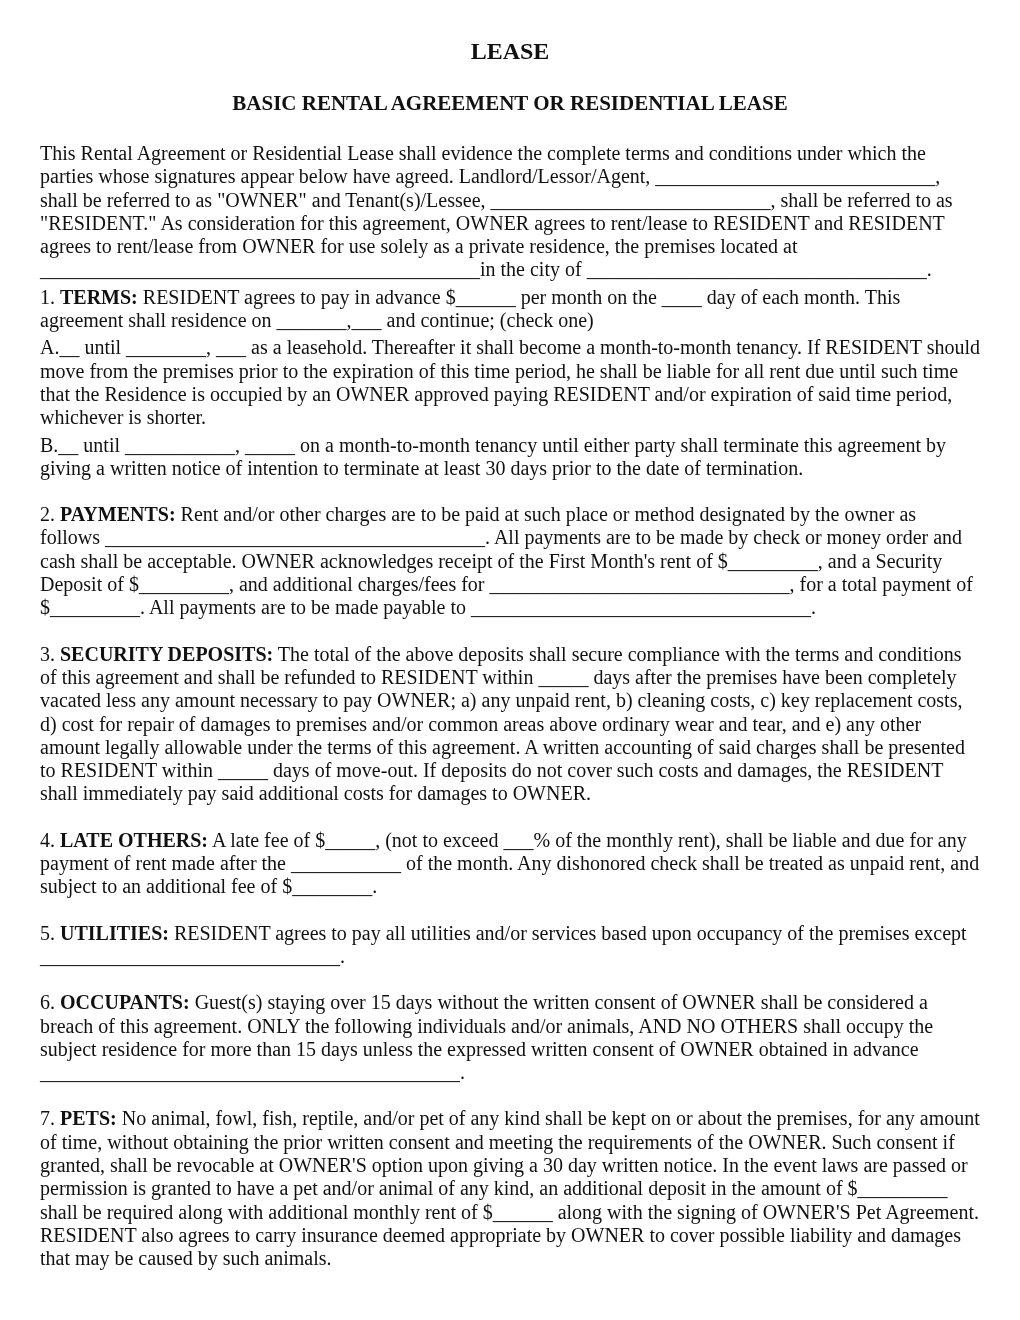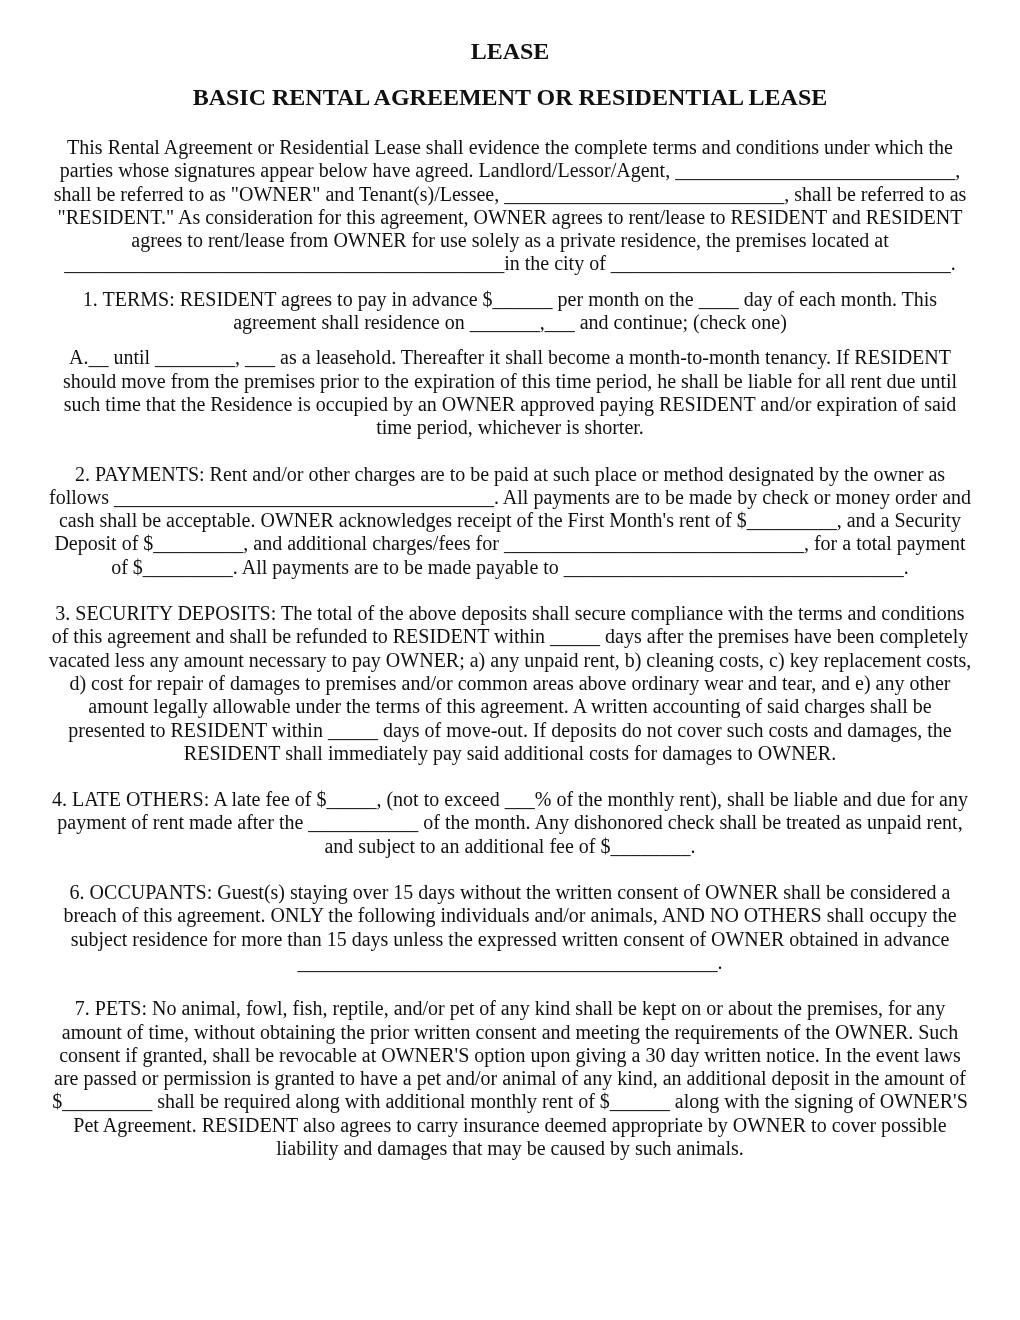--- a/index.html
+++ b/index.html
@@ -14,62 +14,66 @@
     color: #111111;
     font-family: "Liberation Serif", "DejaVu Serif", serif;
     font-size: 20px;
     line-height: 23.3px;
   }
   h1.doc-title {
     font-size: 24px;
     line-height: 30px;
     text-align: center;
     font-weight: bold;
-    margin: 0 0 18px 0;
+    margin: 0 0 24px 0;
   }
   h2.doc-subtitle {
-    font-size: 24px;
+    font-size: 21px;
     line-height: 26px;
     text-align: center;
     font-weight: bold;
     margin: 0 0 26px 0;
   }
-  p.para { margin: 12px; text-align: center; }
+  p.para { margin: 4px; }
   .intro { margin-bottom: 23px; }
   .section { margin-bottom: 23px; }
-  .sec-heading { font-weight: normal; }
+  .sec-heading { font-weight: bold; }
 </style>
 </head>
 <body>
 
 <div class="page">
 
   <h1 class="doc-title">LEASE</h1>
 
   <h2 class="doc-subtitle">BASIC RENTAL AGREEMENT OR RESIDENTIAL LEASE</h2>
 
   <p class="para intro">This Rental Agreement or Residential Lease shall evidence the complete terms and conditions under which the parties whose signatures appear below have agreed. Landlord/Lessor/Agent, ____________________________, shall be referred to as "OWNER" and Tenant(s)/Lessee, ____________________________, shall be referred to as "RESIDENT." As consideration for this agreement, OWNER agrees to rent/lease to RESIDENT and RESIDENT agrees to rent/lease from OWNER for use solely as a private residence, the premises located at ____________________________________________in the city of __________________________________.</p>
 
   <div class="section">
     <p class="para"><span>1.</span> <span class="sec-heading">TERMS:</span> <span>RESIDENT agrees to pay in advance $______ per month on the ____ day of each month. This agreement shall residence on _______,___ and continue; (check one)</span></p>
     <p class="para">A.__ until ________, ___ as a leasehold. Thereafter it shall become a month-to-month tenancy. If RESIDENT should move from the premises prior to the expiration of this time period, he shall be liable for all rent due until such time that the Residence is occupied by an OWNER approved paying RESIDENT and/or expiration of said time period, whichever is shorter.</p>
+    <p class="para">B.__ until ___________, _____ on a month-to-month tenancy until either party shall terminate this agreement by giving a written notice of intention to terminate at least 30 days prior to the date of termination.</p>
   </div>
 
   <div class="section">
     <p class="para"><span>2.</span> <span class="sec-heading">PAYMENTS:</span> <span>Rent and/or other charges are to be paid at such place or method designated by the owner as follows ______________________________________. All payments are to be made by check or money order and cash shall be acceptable. OWNER acknowledges receipt of the First Month's rent of $_________, and a Security Deposit of $_________, and additional charges/fees for ______________________________, for a total payment of $_________. All payments are to be made payable to __________________________________.</span></p>
   </div>
 
   <div class="section">
     <p class="para"><span>3.</span> <span class="sec-heading">SECURITY DEPOSITS:</span> <span>The total of the above deposits shall secure compliance with the terms and conditions of this agreement and shall be refunded to RESIDENT within _____ days after the premises have been completely vacated less any amount necessary to pay OWNER; a) any unpaid rent, b) cleaning costs, c) key replacement costs, d) cost for repair of damages to premises and/or common areas above ordinary wear and tear, and e) any other amount legally allowable under the terms of this agreement. A written accounting of said charges shall be presented to RESIDENT within _____ days of move-out. If deposits do not cover such costs and damages, the RESIDENT shall immediately pay said additional costs for damages to OWNER.</span></p>
   </div>
 
   <div class="section">
     <p class="para"><span>4.</span> <span class="sec-heading">LATE OTHERS:</span> <span>A late fee of $_____, (not to exceed ___% of the monthly rent), shall be liable and due for any payment of rent made after the ___________ of the month. Any dishonored check shall be treated as unpaid rent, and subject to an additional fee of $________.</span></p>
   </div>
 
+  <div class="section">
+    <p class="para"><span>5.</span> <span class="sec-heading">UTILITIES:</span> <span>RESIDENT agrees to pay all utilities and/or services based upon occupancy of the premises except ______________________________.</span></p>
+  </div>
 
   <div class="section">
     <p class="para"><span>6.</span> <span class="sec-heading">OCCUPANTS:</span> <span>Guest(s) staying over 15 days without the written consent of OWNER shall be considered a breach of this agreement. ONLY the following individuals and/or animals, AND NO OTHERS shall occupy the subject residence for more than 15 days unless the expressed written consent of OWNER obtained in advance __________________________________________.</span></p>
   </div>
 
   <div class="section">
     <p class="para"><span>7.</span> <span class="sec-heading">PETS:</span> <span>No animal, fowl, fish, reptile, and/or pet of any kind shall be kept on or about the premises, for any amount of time, without obtaining the prior written consent and meeting the requirements of the OWNER. Such consent if granted, shall be revocable at OWNER'S option upon giving a 30 day written notice. In the event laws are passed or permission is granted to have a pet and/or animal of any kind, an additional deposit in the amount of $_________ shall be required along with additional monthly rent of $______ along with the signing of OWNER'S Pet Agreement. RESIDENT also agrees to carry insurance deemed appropriate by OWNER to cover possible liability and damages that may be caused by such animals.</span></p>
   </div>
 
 </div>

